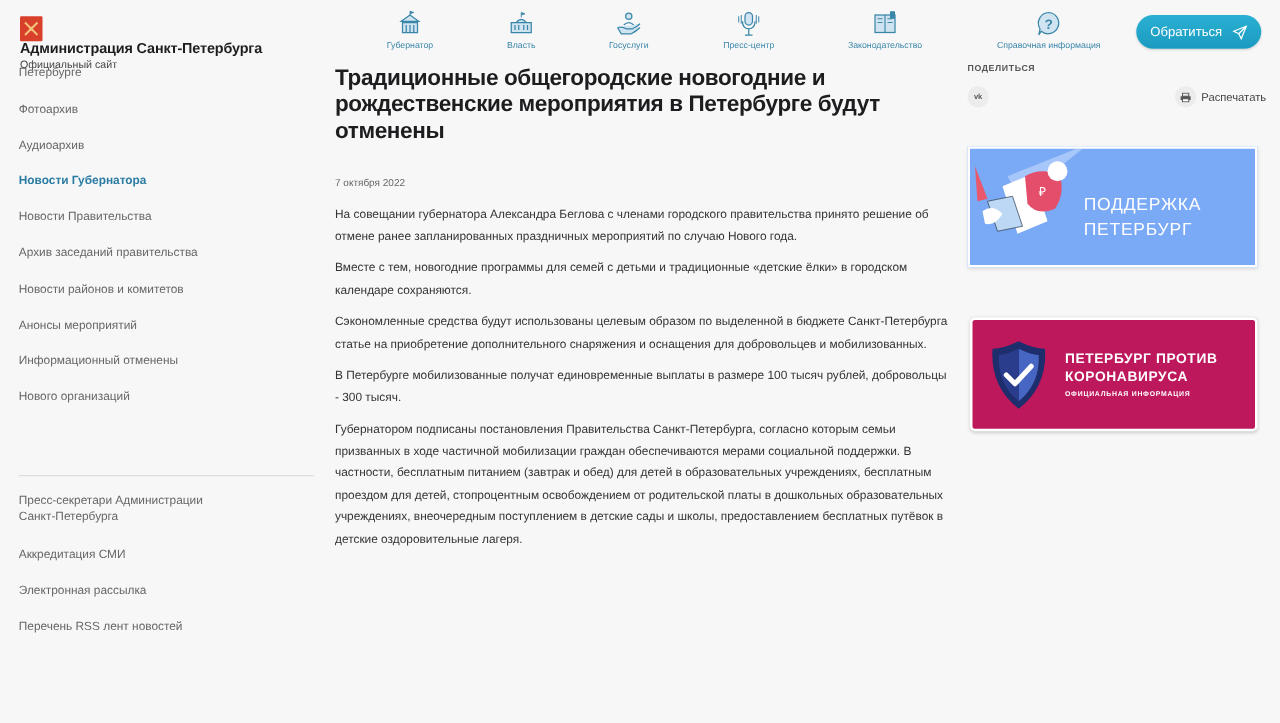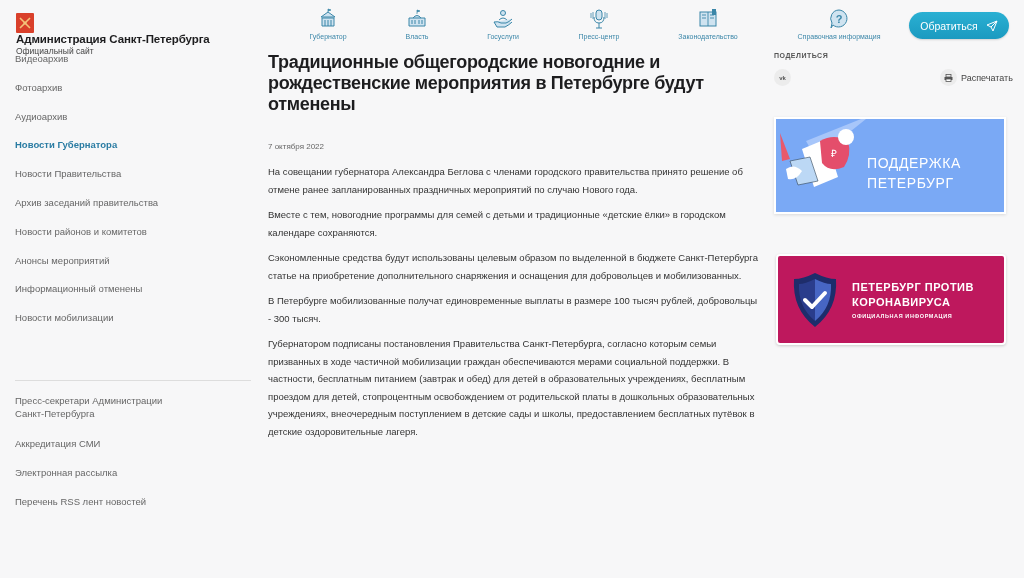--- a/index.html
+++ b/index.html
@@ -110,30 +110,30 @@
 
   <div class="cta">
     <span>Обратиться</span>
     <svg width="12" height="12" viewBox="0 0 12 12">
         <path d="M11 1 L1 5 L5 7 L7 11 Z M5 7 L11 1" fill="none" stroke="#fff" stroke-width="1"></path>
       </svg>
   </div>
 </div>
 
 <div class="sidebar">
-  <div class="side-item">Видеоархив</div>
+  <div class="side-item">Петербурге</div>
   <div class="side-item">Фотоархив</div>
   <div class="side-item">Аудиоархив</div>
   <div class="side-item active">Новости Губернатора</div>
   <div class="side-item">Новости Правительства</div>
   <div class="side-item">Архив заседаний правительства</div>
   <div class="side-item">Новости районов и комитетов</div>
   <div class="side-item">Анонсы мероприятий</div>
   <div class="side-item">Информационный отменены</div>
-  <div class="side-item">Новости мобилизации</div>
+  <div class="side-item">Нового организаций</div>
 </div>
 <div class="side-divider"></div>
 <div class="sidebar2">
   <div class="side2-item" style="height:43px;width:170px;">Пресс-секретари Администрации Санкт-Петербурга</div>
   <div class="side2-item" style="height:29px;">Аккредитация СМИ</div>
   <div class="side2-item" style="height:29px;">Электронная рассылка</div>
   <div class="side2-item" style="height:29px;">Перечень RSS лент новостей</div>
 </div>
 
 <div class="article">

